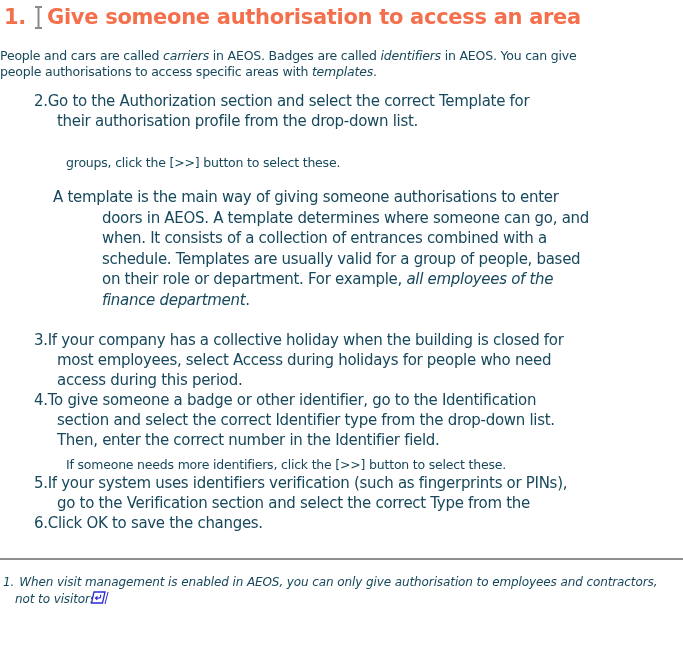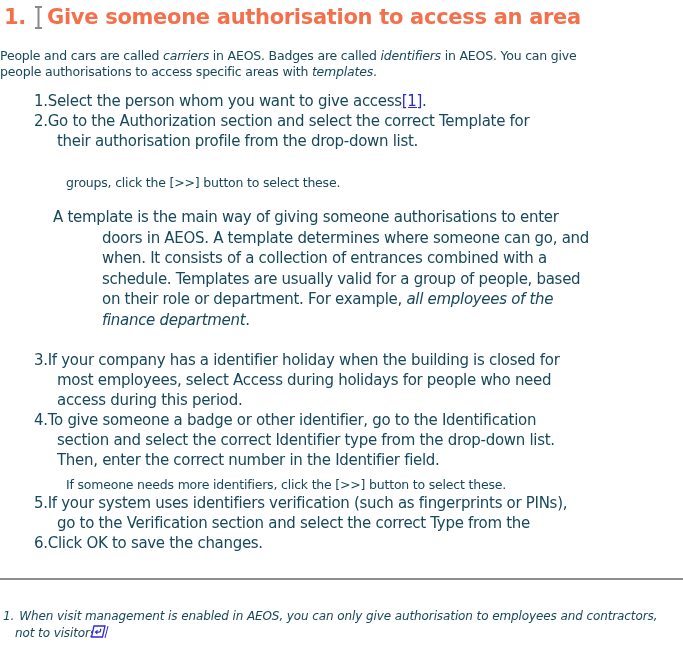--- a/index.html
+++ b/index.html
@@ -51,21 +51,21 @@
   .template-para {
     margin: 16px 0 20px 102px;
     text-indent: -49px;
     font-size: 15px; line-height: 20.5px;
     letter-spacing: -0.3px;
   }
 
   
   .divider { margin-top: 25px; width: 683px; border-top: 2px solid #8e8e8e; }
   .footnote {
-    margin: 28px 0 0 3px;
+    margin: 14px 0 0 3px;
     padding-left: 12px; text-indent: -12px;
     font-size: 12px; line-height: 17px;
     font-style: italic;
     letter-spacing: -0.1px;
   }
   .footnote .fn-num { margin-right: 5px; }
   .return-icon { display: inline-block; vertical-align: -2px; margin-left: 2px; cursor: pointer; }
 </style>
 </head>
 <body>
@@ -79,29 +79,28 @@
         <path d="M2 2 H9 M5.5 2 V23 M2 23 H9" stroke="#8a8a8a" stroke-width="2" fill="none"></path>
       </svg>
     </span>
     <span>Give someone authorisation to access an area</span>
   </div>
 
   <div class="intro"><span>People and cars are called </span><span class="i">carriers</span><span> in AEOS. Badges are called </span><span class="i">identifiers</span><span> in AEOS. You can give</span><br><span>people authorisations to access specific areas with </span><span class="i">templates</span><span>.</span></div>
 
   <div class="steps">
 
-    <div class="step"><span class="num">1.</span><span><span>Select the person whom you want to give access</span><span class="link">[1]</span><span>.</span></span></div>
 
     <div class="step"><span class="num">2.</span><span><span>Go to the </span><span class="b">Authorization</span><span> section and select the correct </span><span class="b">Template</span><span> for</span><br><span>their authorisation profile from the drop-down list.</span></span></div>
 
     <div class="note"><br><span>groups, click the </span><span class="b">[&gt;&gt;]</span><span> button to select these.</span></div>
 
     <div class="template-para"><span>A template is the main way of giving someone authorisations to enter</span><br><span>doors in AEOS. A template determines where someone can go, and</span><br><span>when. It consists of a collection of entrances combined with a</span><br><span>schedule. Templates are usually valid for a group of people, based</span><br><span>on their role or department. For example, </span><span class="i">all employees of the</span><br><span class="i">finance department</span><span>.</span></div>
 
-    <div class="step"><span class="num">3.</span><span><span>If your company has a identifier holiday when the building is closed for</span><br><span>most employees, select </span><span class="b">Access during holidays</span><span> for people who need</span><br><span>access during this period.</span></span></div>
+    <div class="step"><span class="num">3.</span><span><span>If your company has a collective holiday when the building is closed for</span><br><span>most employees, select </span><span class="b">Access during holidays</span><span> for people who need</span><br><span>access during this period.</span></span></div>
 
     <div class="step"><span class="num">4.</span><span><span>To give someone a badge or other identifier, go to the </span><span class="b">Identification</span><br><span>section and select the correct </span><span class="b">Identifier type</span><span> from the drop-down list.</span><br><span>Then, enter the correct number in the </span><span class="b">Identifier</span><span> field.</span></span></div>
 
     <div class="note tight"><span>If someone needs more identifiers, click the </span><span class="b">[&gt;&gt;]</span><span> button to select these.</span></div>
 
     <div class="step"><span class="num">5.</span><span><span>If your system uses identifiers verification (such as fingerprints or PINs),</span><br><span>go to the </span><span class="b">Verification</span><span> section and select the correct </span><span class="b">Type</span><span> from the</span><br></span></div>
 
     <div class="step"><span class="num">6.</span><span><span>Click </span><span class="b">OK</span><span> to save the changes.</span></span></div>
 
   </div>

